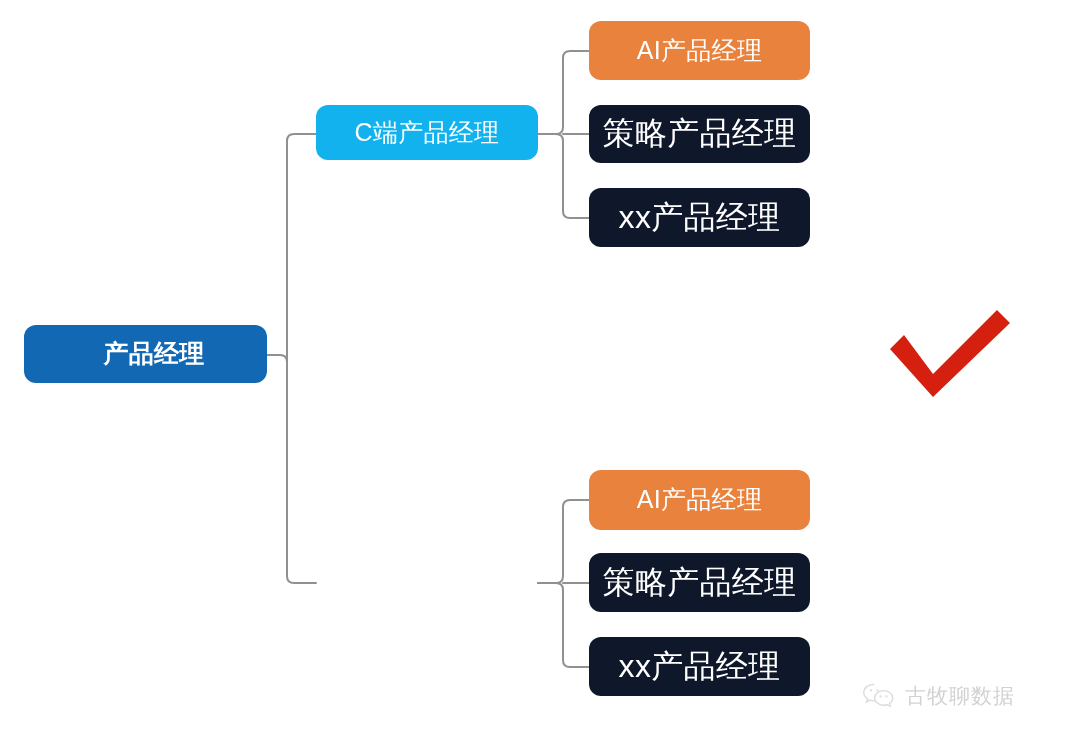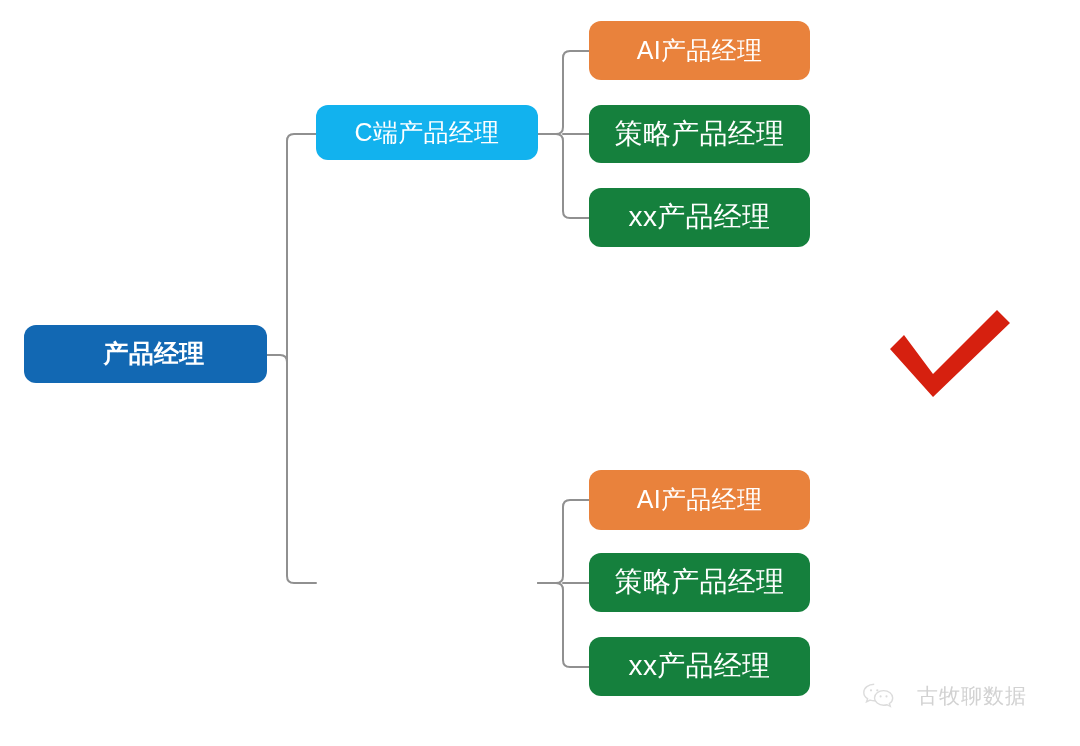--- a/index.html
+++ b/index.html
@@ -43,41 +43,41 @@
     font-size: 25px;
     font-weight: bold;
     padding-left: 17px;
   }
   .node-branch {
     background: #12B2EE;
     font-size: 25px;
     font-weight: normal;
   }
   .node-leaf {
-    background: #15803d;
-    font-size: 28px;
+    background: #0f172a;
+    font-size: 32px;
     font-weight: normal;
     text-align: center;
   }
   .node-leaf-accent {
     background: #E9823C;
     font-size: 25px;
     font-weight: normal;
   }
   #checkmark {
     position: absolute;
     z-index: 3;
   }
   #watermark {
     position: absolute;
     left: 862px;
     top: 682px;
     display: flex;
     align-items: center;
-    gap: 21px;
+    gap: 9px;
     z-index: 3;
   }
   #watermark .wm-text {
     font-size: 21px;
     color: #D2D2D2;
     letter-spacing: 1px;
     white-space: nowrap;
   }
   #watermark .wm-icon {
     display: block;

